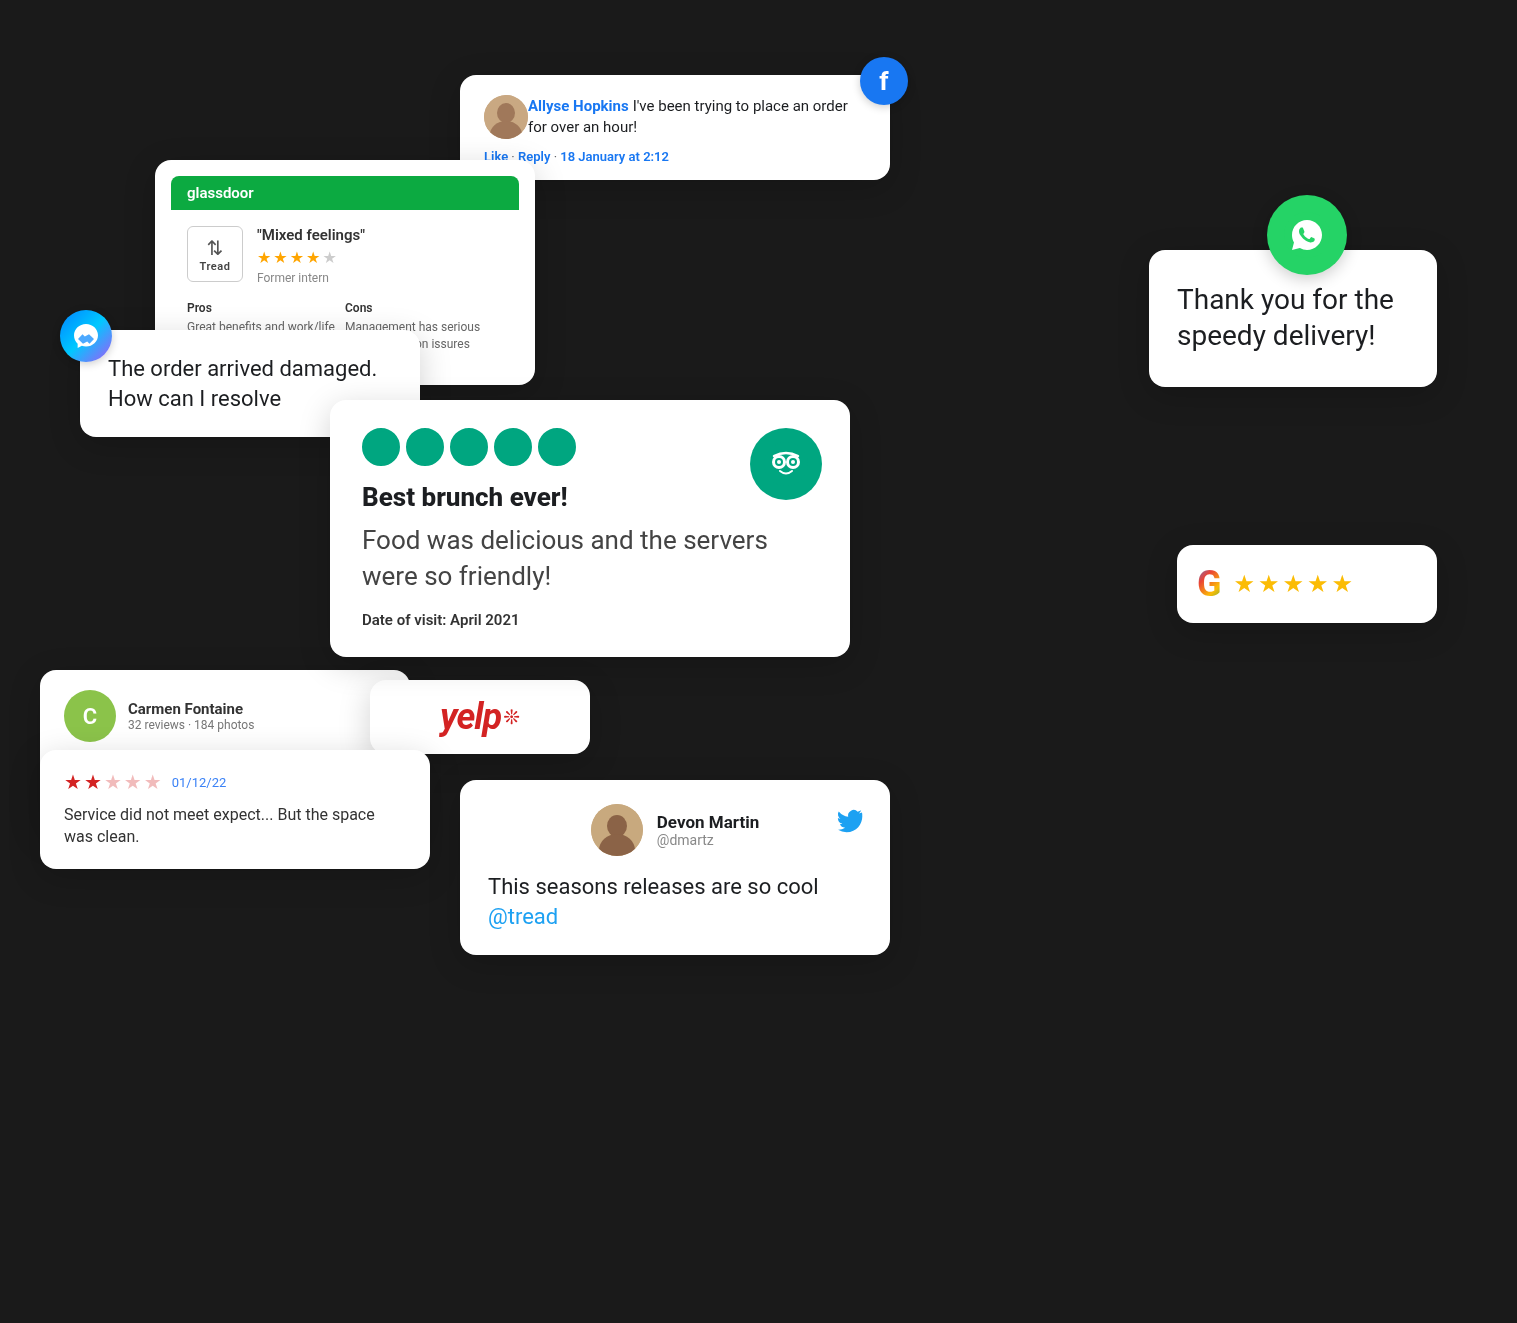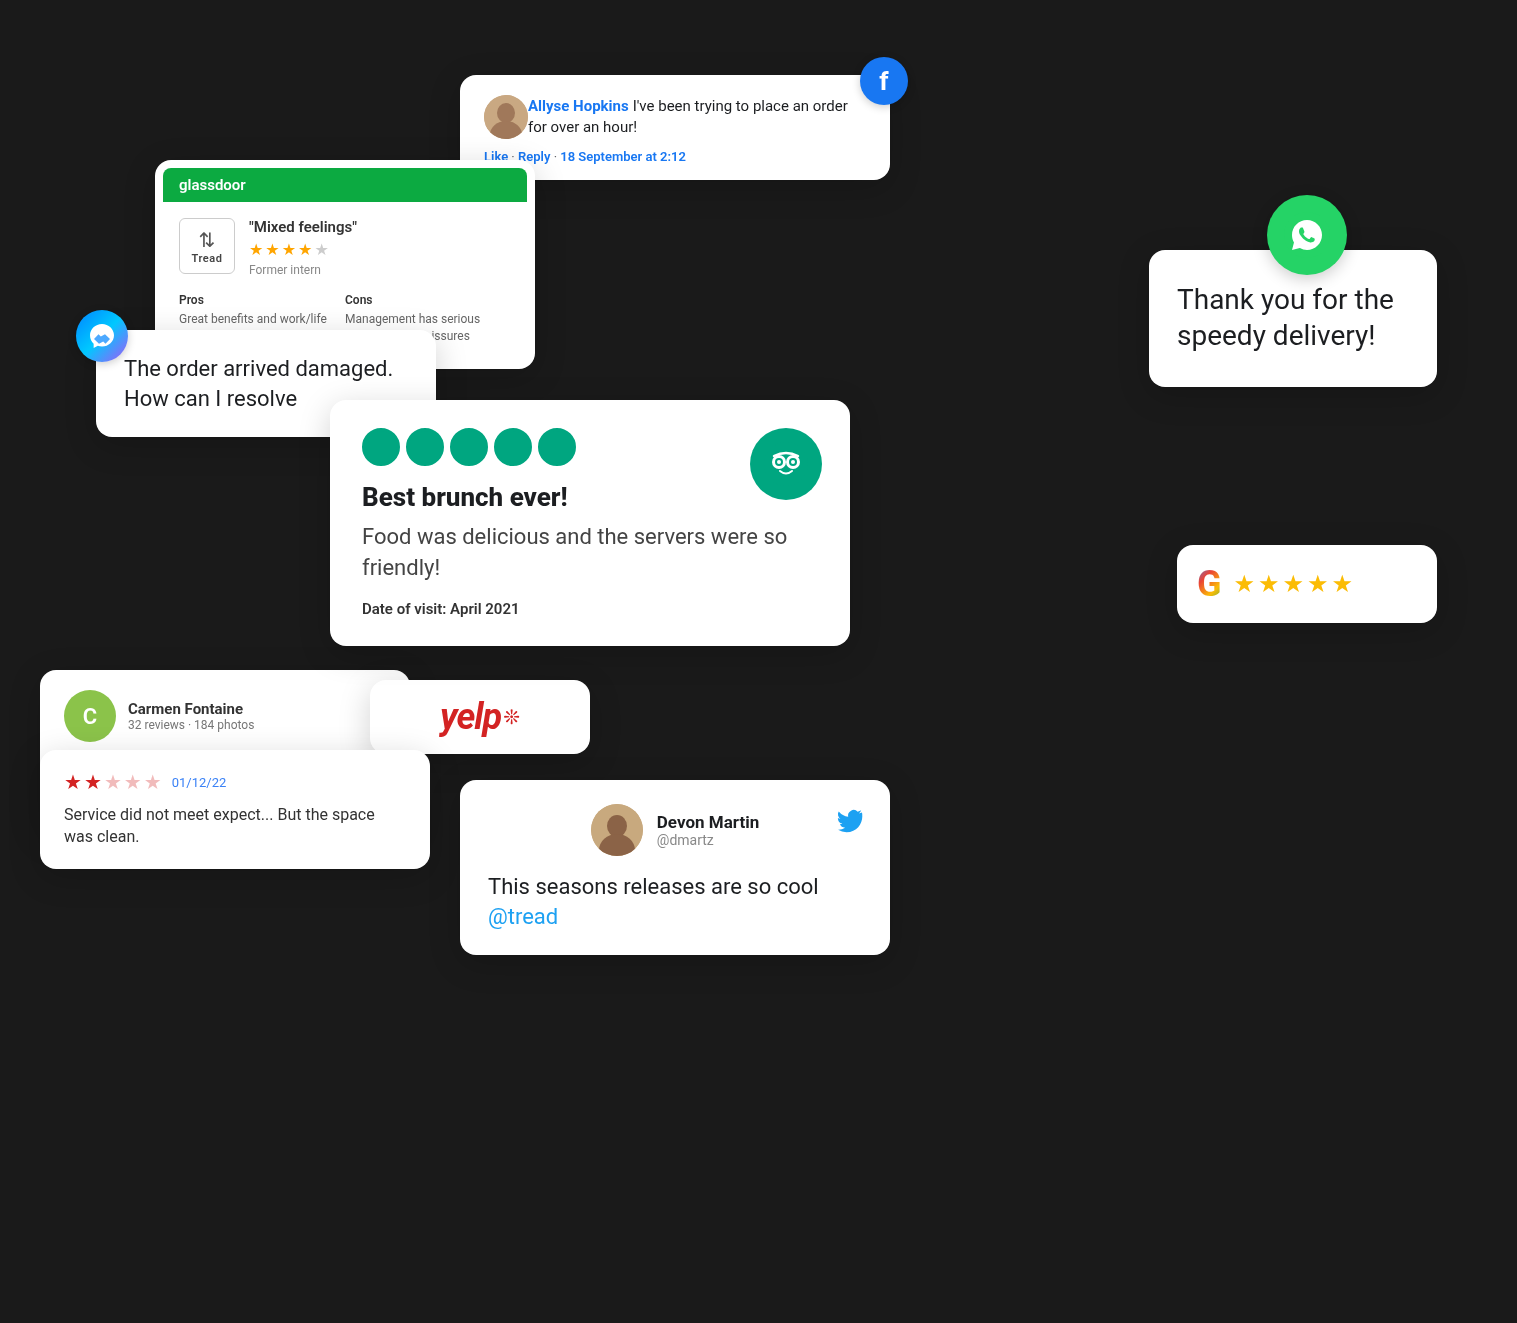--- a/index.html
+++ b/index.html
@@ -80,21 +80,21 @@
       font-size: 26px;
       font-weight: 700;
       box-shadow: 0 2px 8px rgba(0,0,0,0.2);
     }
 
     
     .card-glassdoor {
       top: 160px;
       left: 155px;
       width: 380px;
-      padding: 8px;
+      padding: 16px;
       overflow: hidden;
     }
     .glassdoor-header {
       background: #0caa41;
       color: white;
       font-size: 15px;
       font-weight: 600;
       padding: 8px 16px;
       border-radius: 8px 8px 0 0;
     }
@@ -135,21 +135,21 @@
       margin-bottom: 4px;
     }
     .pros-col .text, .cons-col .text {
       color: #666;
       line-height: 1.4;
     }
 
     
     .card-messenger {
       top: 330px;
-      left: 96px;
+      left: 80px;
       width: 340px;
       padding: 24px 28px;
     }
     .card-messenger .msg-text {
       font-size: 22px;
       font-weight: 400;
       color: #1c1e21;
       line-height: 1.35;
     }
     .messenger-badge {
@@ -226,21 +226,21 @@
     .ta-circle.filled {
       background: #00a680;
     }
     .ta-title {
       font-size: 26px;
       font-weight: 800;
       color: #1c1e21;
       margin-bottom: 10px;
     }
     .ta-body {
-      font-size: 22px;
+      font-size: 26px;
       color: #444;
       line-height: 1.4;
       margin-bottom: 16px;
     }
     .ta-date {
       font-size: 15px;
       color: #555;
     }
     .ta-date span { font-weight: 600; color: #333; }
     .ta-owl {
@@ -451,21 +451,21 @@
       </svg>
     </div>
     <div>
       <span class="username">Allyse Hopkins</span>
       <span class="message">I've been trying to place an order for over an hour!</span>
     </div>
   </div>
   <div class="meta">
     <span>Like</span> ·
     <span>Reply</span> ·
-    <span>18 September at 2:12</span>
+    <span>18 January at 2:12</span>
   </div>
 </div>
 
 <div class="card card-glassdoor">
   <div class="glassdoor-header">
     <span>glassdoor</span>
   </div>
   <div class="glassdoor-body">
     <div class="tread-logo">
       <div class="tread-arrows">⇅</div>

